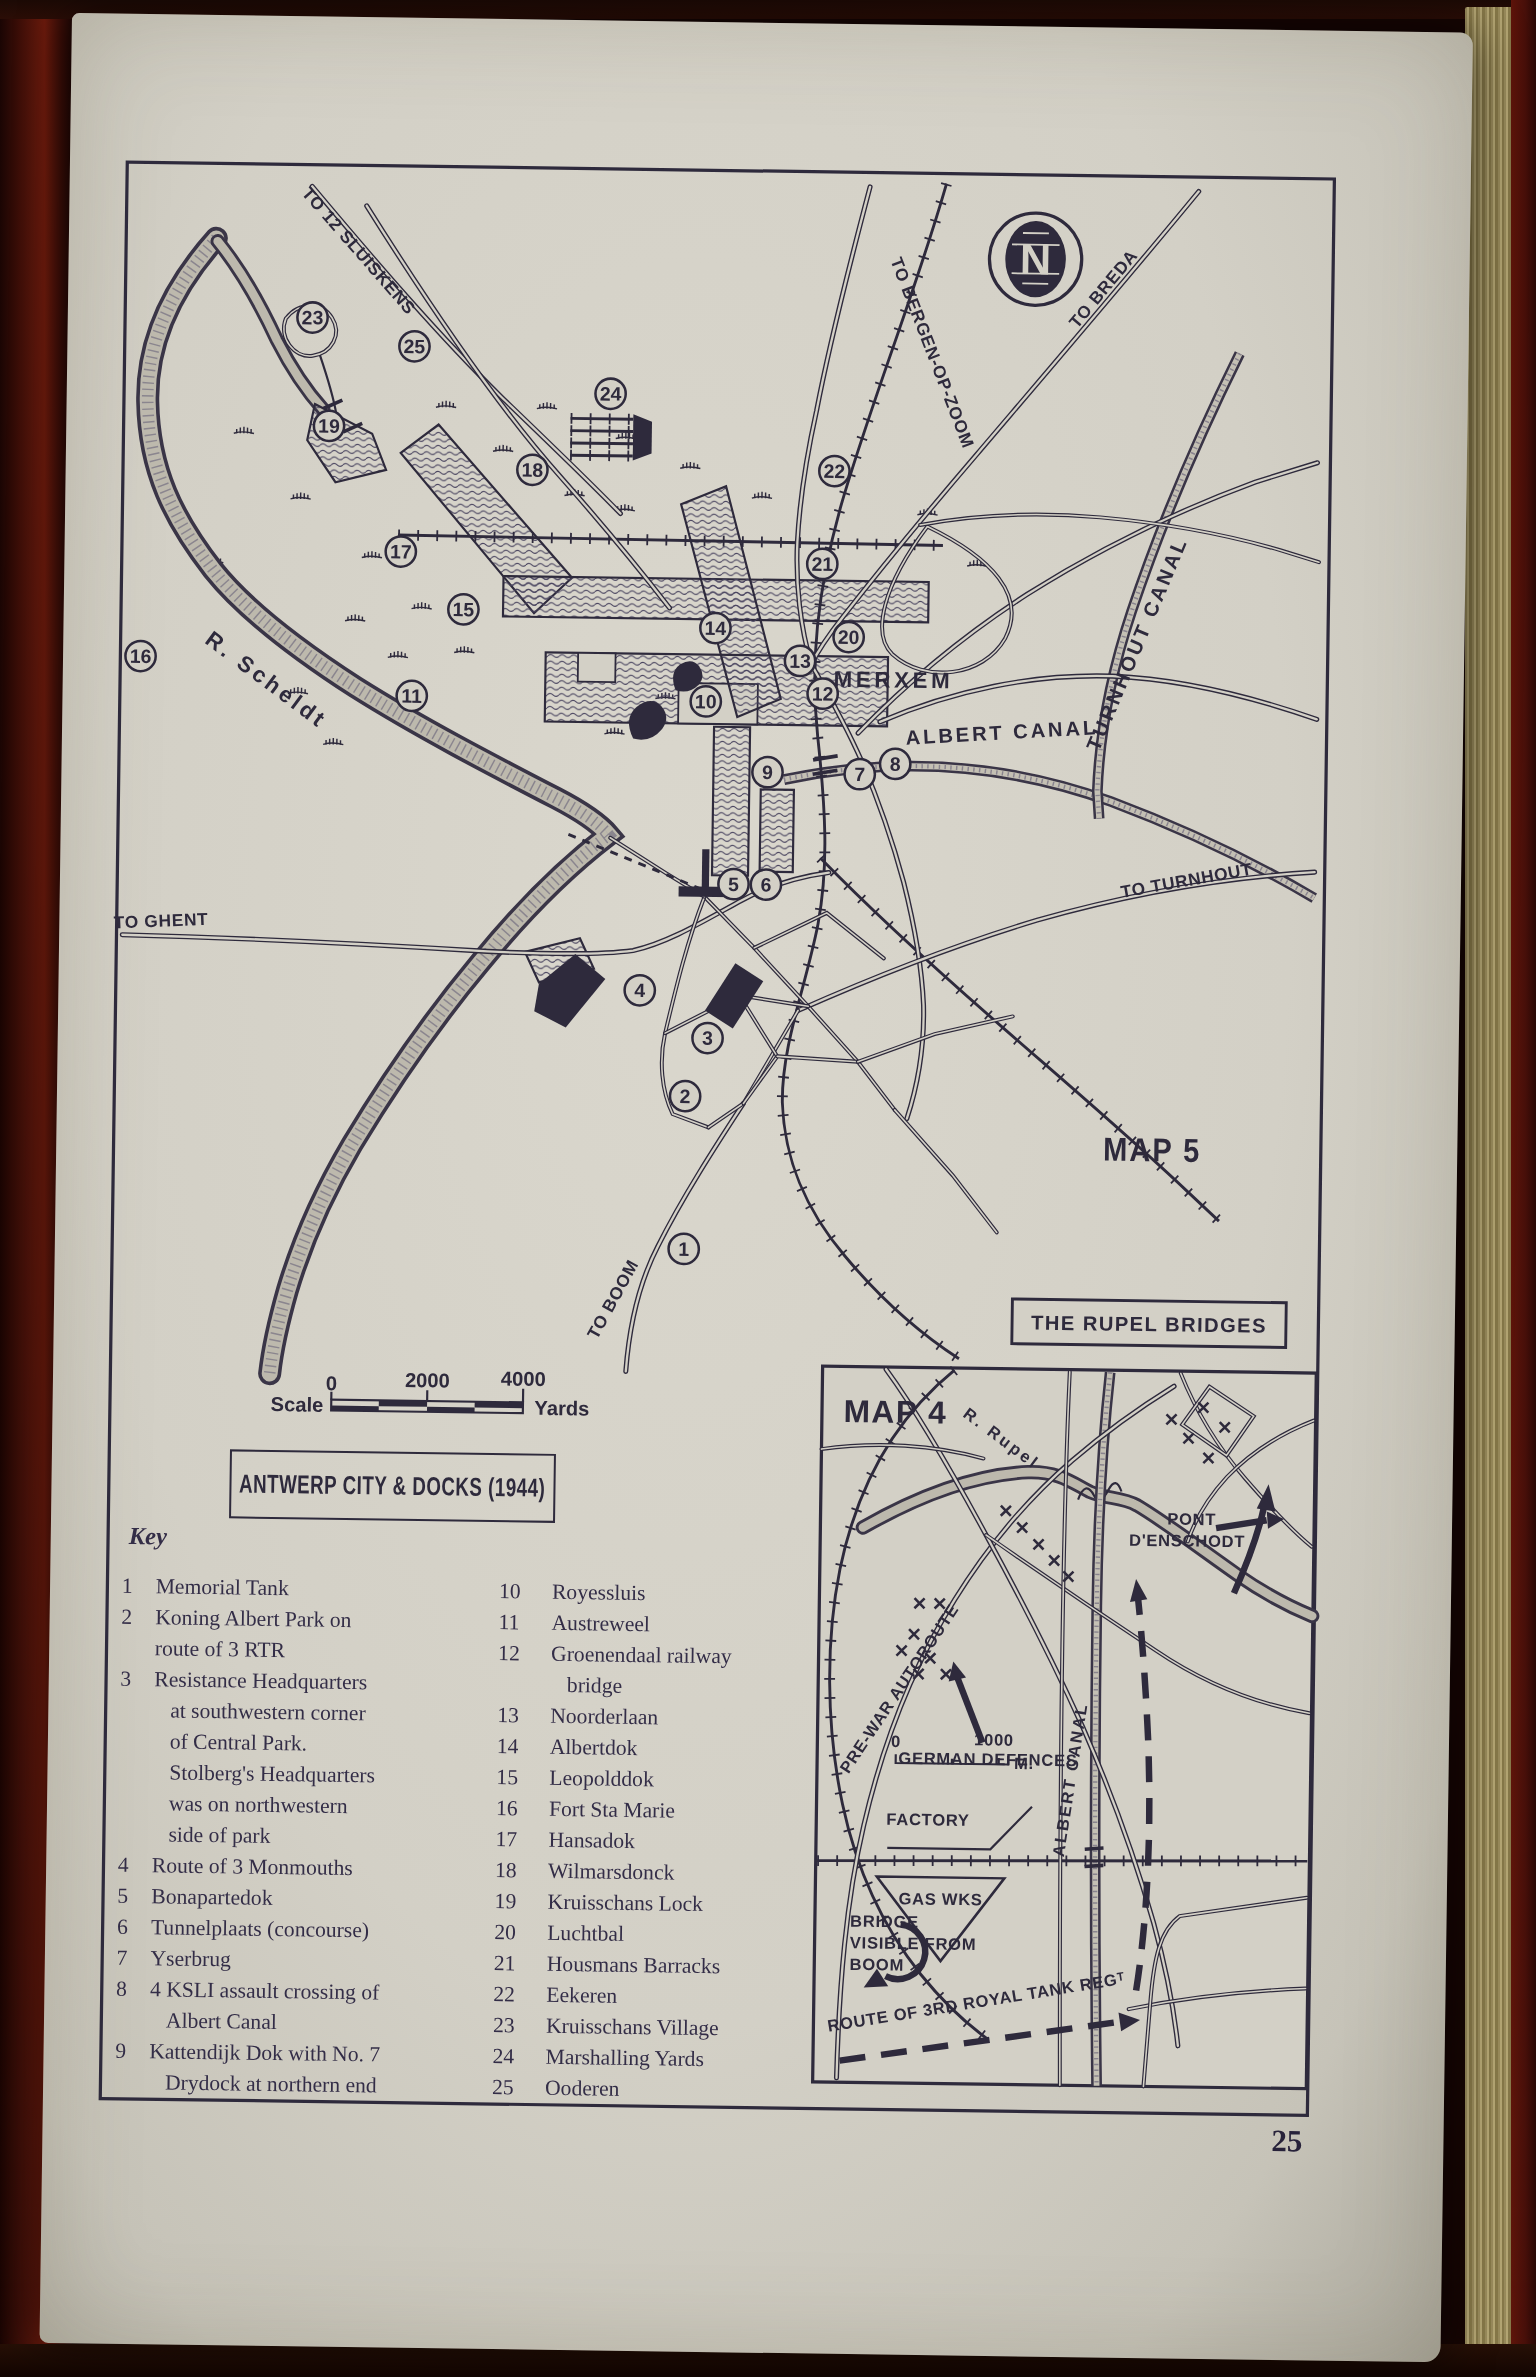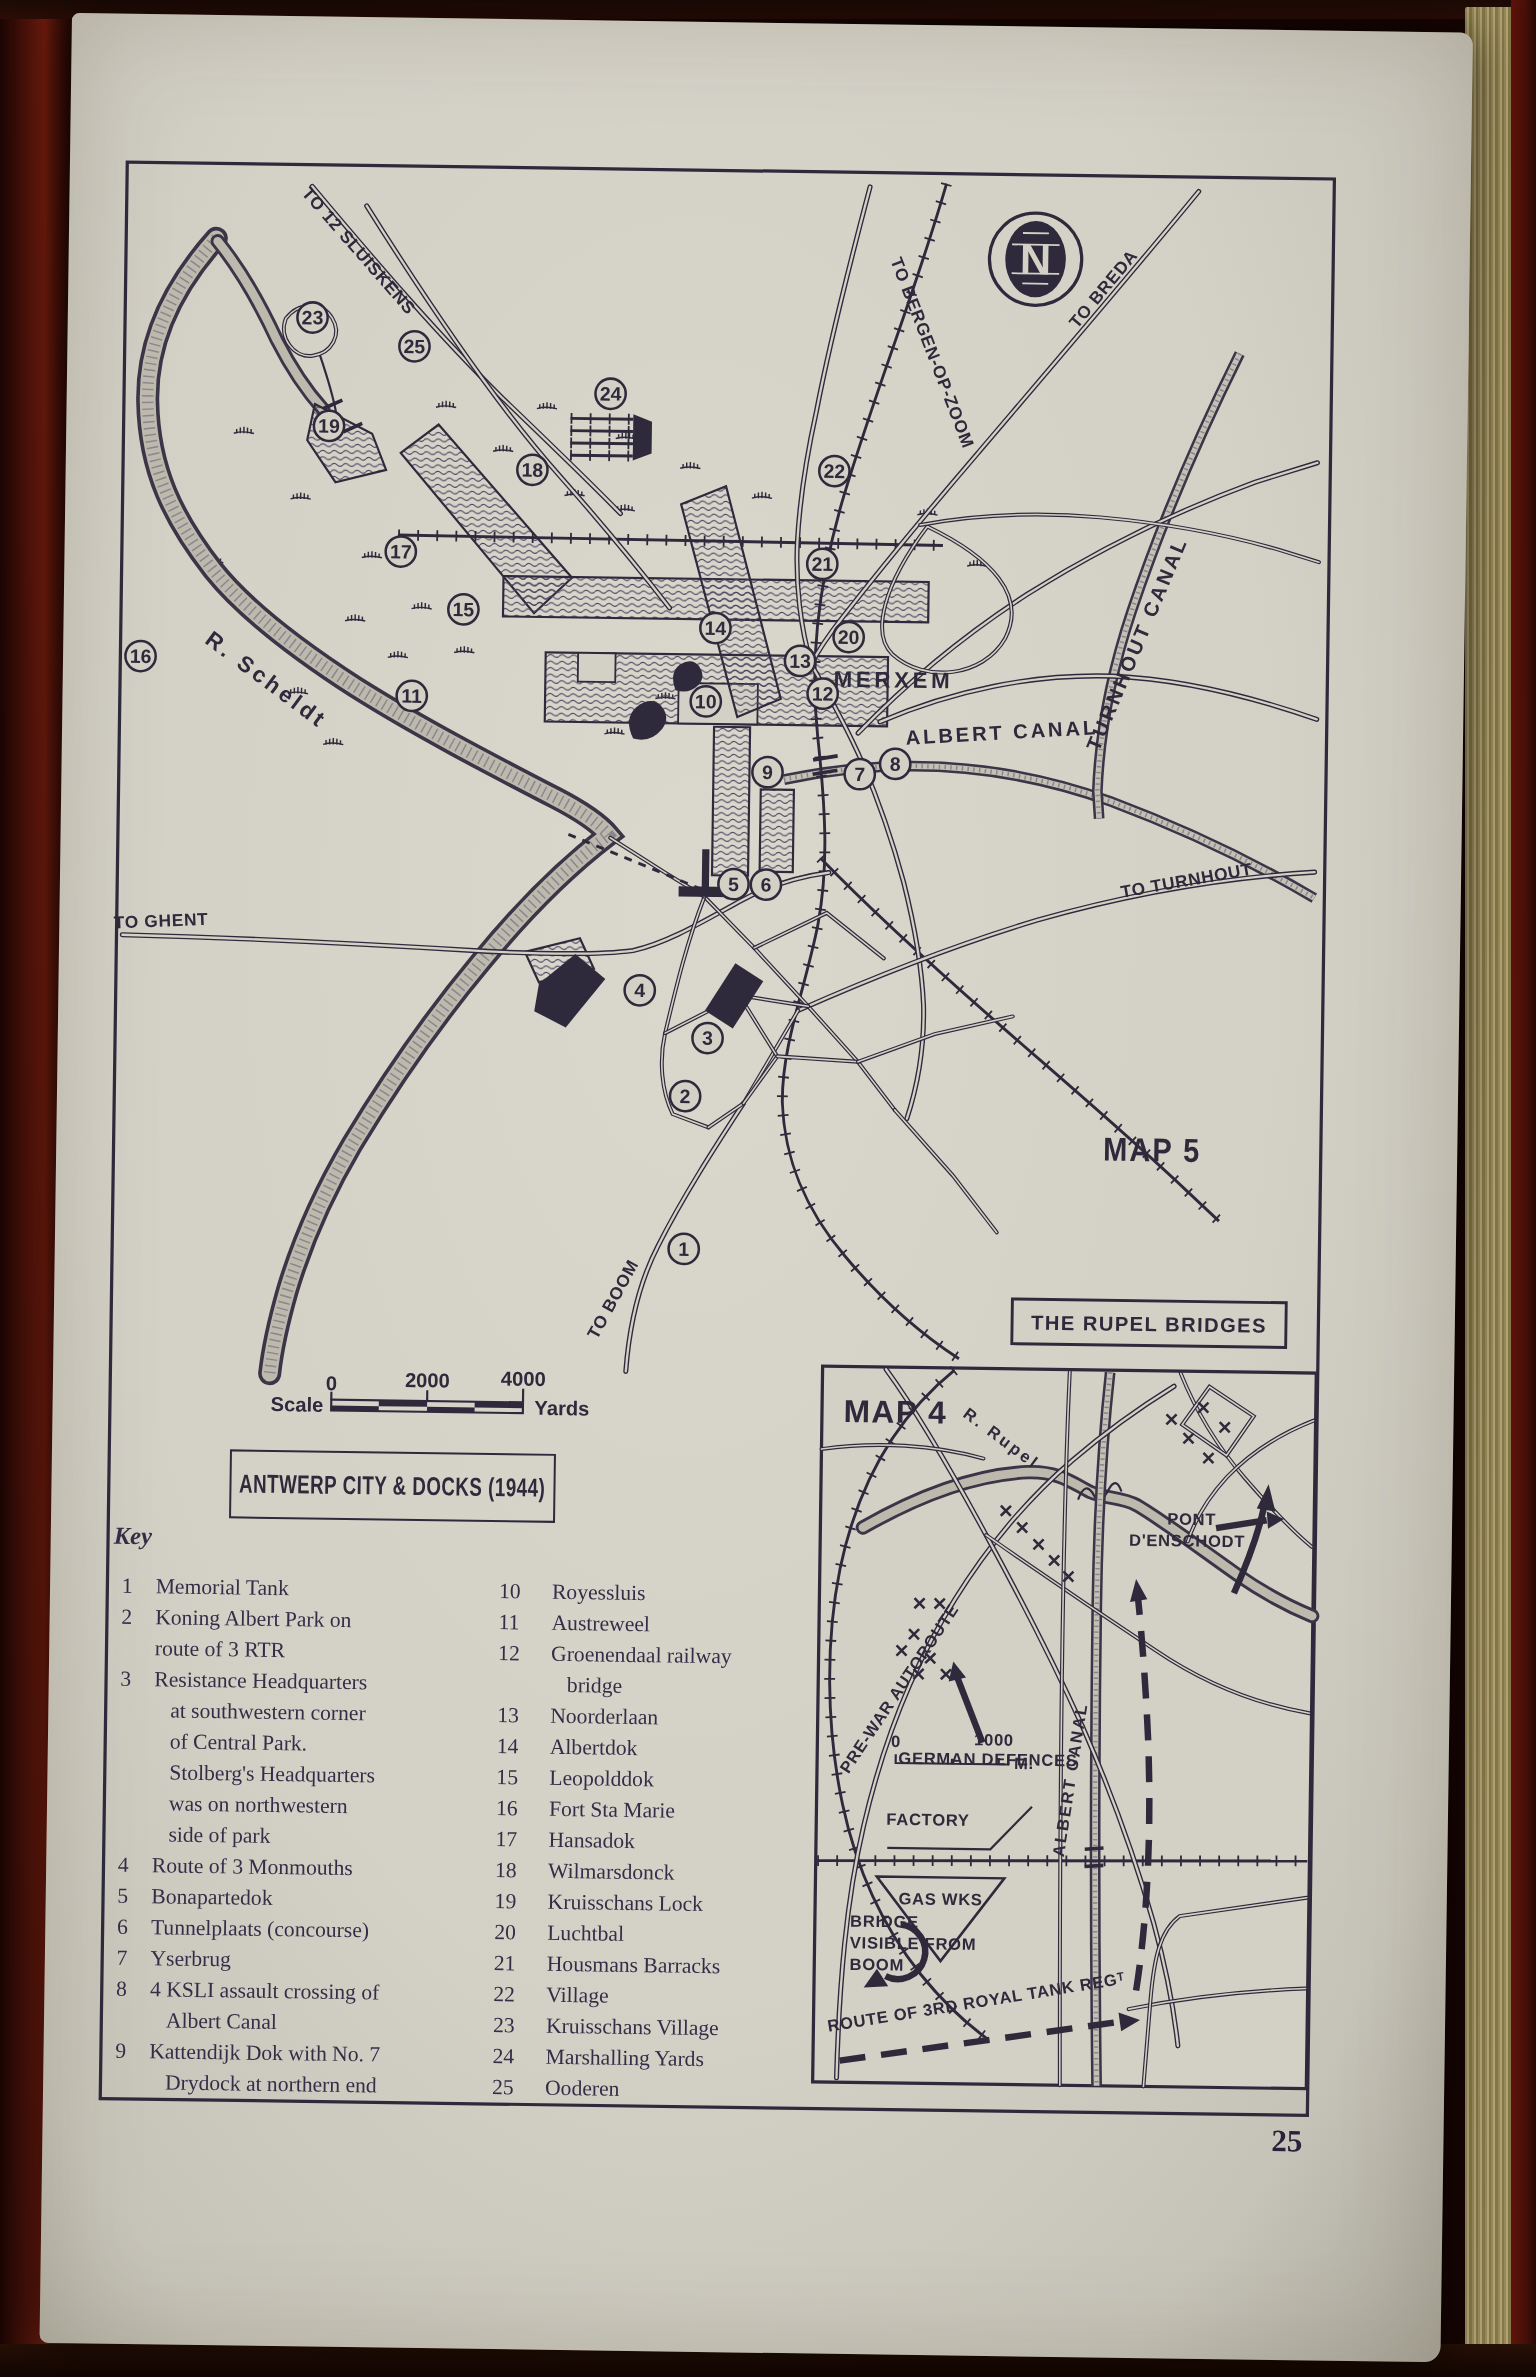--- a/index.html
+++ b/index.html
@@ -67,21 +67,21 @@
   .map4txt{font:bold 44px "Liberation Sans",sans-serif;fill:#2e2a3c;letter-spacing:2px}
   
   .titlebox{position:absolute;left:247px;top:1450px;width:322px;height:65px;border:2.9px solid #2e2a3c;
     display:flex;align-items:center;justify-content:center}
   .titlebox span{font:bold 26px "Liberation Sans",sans-serif;color:#2e2a3c;white-space:nowrap;
     transform:scaleX(.72);letter-spacing:0.7px}
   .map5lab{position:absolute;left:1116px;top:1119px;font:bold 33px "Liberation Sans",sans-serif;
     color:#2e2a3c;letter-spacing:2.2px;transform:scaleX(.88);transform-origin:left}
   .pagenum{position:absolute;left:1298px;top:2109px;font:bold 31px "Liberation Serif",serif;color:#27223a}
   .key{position:absolute;left:132px;top:1523px;width:649px;height:584px;color:#332d47}
-  .key-heading{position:absolute;left:0;top:1.4px;font:italic bold 24.5px "Liberation Serif",serif}
+  .key-heading{position:absolute;left:15px;top:1.4px;font:italic bold 24.5px "Liberation Serif",serif}
   .kcol{position:absolute;top:50px}
   .kcol.left{left:8.7px;width:364px}
   .kcol.right{left:386px;width:252px}
   .key-row{display:flex;align-items:flex-start;font:21.6px/31px "Liberation Serif",serif}
   .kcol.left .key-num{display:inline-block;width:34px;flex:0 0 34px}
   .kcol.right .key-num{display:inline-block;width:53px;flex:0 0 53px}
   .key-label{white-space:pre-wrap}
 </style>
 </head>
 <body>
@@ -592,21 +592,21 @@
           <div class="key-row">
             <span class="key-num">20</span>
             <span class="key-label">Luchtbal</span>
           </div>
           <div class="key-row">
             <span class="key-num">21</span>
             <span class="key-label">Housmans Barracks</span>
           </div>
           <div class="key-row">
             <span class="key-num">22</span>
-            <span class="key-label">Village</span>
+            <span class="key-label">Eekeren</span>
           </div>
           <div class="key-row">
             <span class="key-num">23</span>
             <span class="key-label">Kruisschans Village</span>
           </div>
           <div class="key-row">
             <span class="key-num">24</span>
             <span class="key-label">Marshalling Yards</span>
           </div>
           <div class="key-row">

